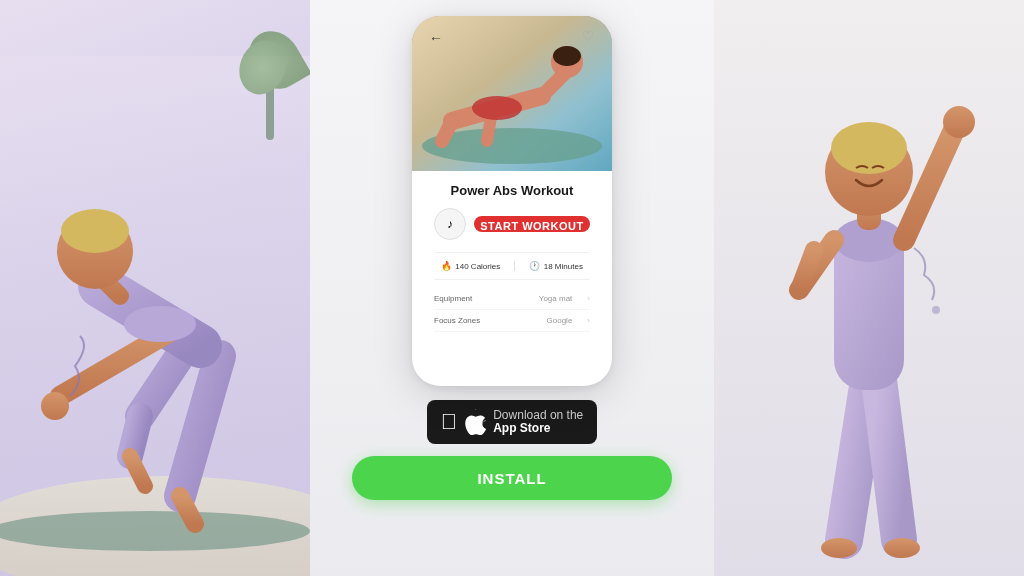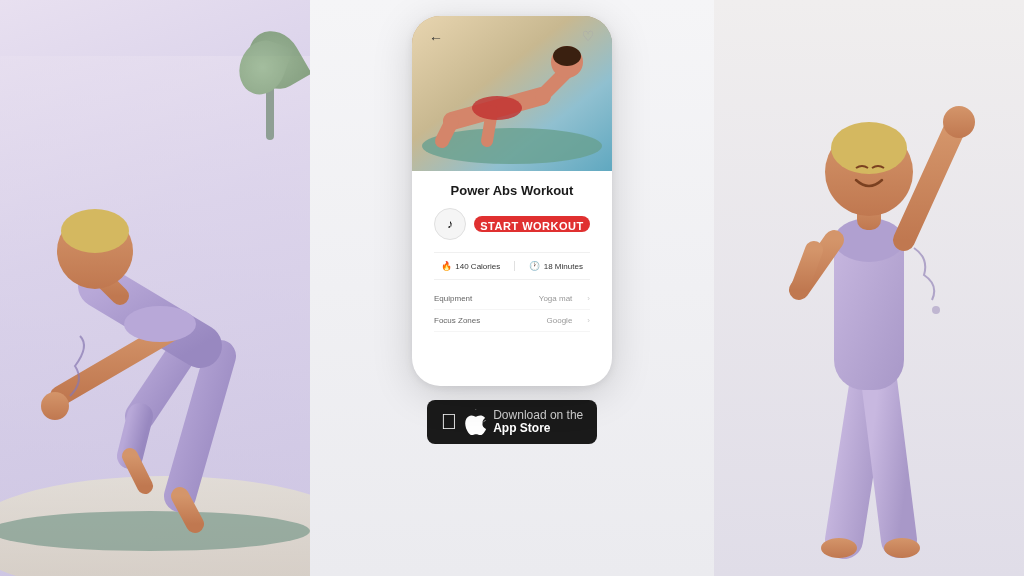--- a/index.html
+++ b/index.html
@@ -494,14 +494,17 @@
         <path d="M18.5 13.8c0-3.2 2.6-4.7 2.7-4.8-1.5-2.2-3.8-2.5-4.6-2.5-2-.2-3.8 1.2-4.8 1.2-1 0-2.6-1.1-4.2-1.1-2.2 0-4.2 1.3-5.3 3.2-2.3 4-.6 9.9 1.6 13.1 1.1 1.6 2.4 3.3 4 3.3 1.6-.1 2.2-1 4.2-1 2 0 2.5 1 4.3 1 1.7 0 2.9-1.6 4-3.2.8-1.1 1.1-1.7 1.7-3-4.3-1.7-5.6-7.2.4-9.2zm-3.7-15.4c.9-1.1 1.5-2.7 1.3-4.2-1.3.1-2.9.9-3.8 2-.8 1-1.5 2.6-1.3 4.1 1.4.1 2.9-.7 3.8-1.9z" fill="white"></path>
       </svg>
       <div class="store-btn-text">
         <span class="store-btn-sub">Download on the</span>
         <span class="store-btn-main">App Store</span>
       </div>
     </div>
 
   </div>
 
+  <div class="install-btn">
+    <span>INSTALL</span>
+  </div>
 
 </div>
 
 </body></html>

